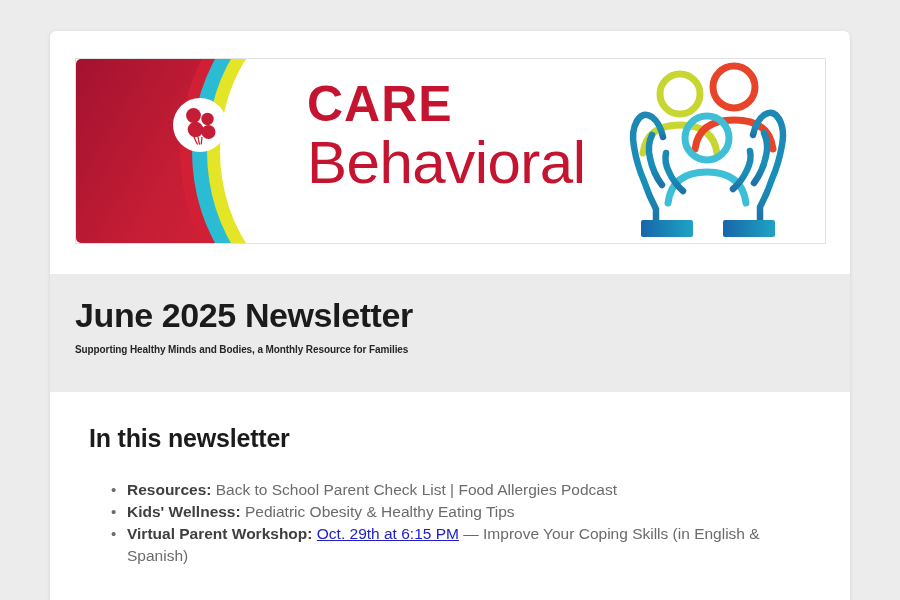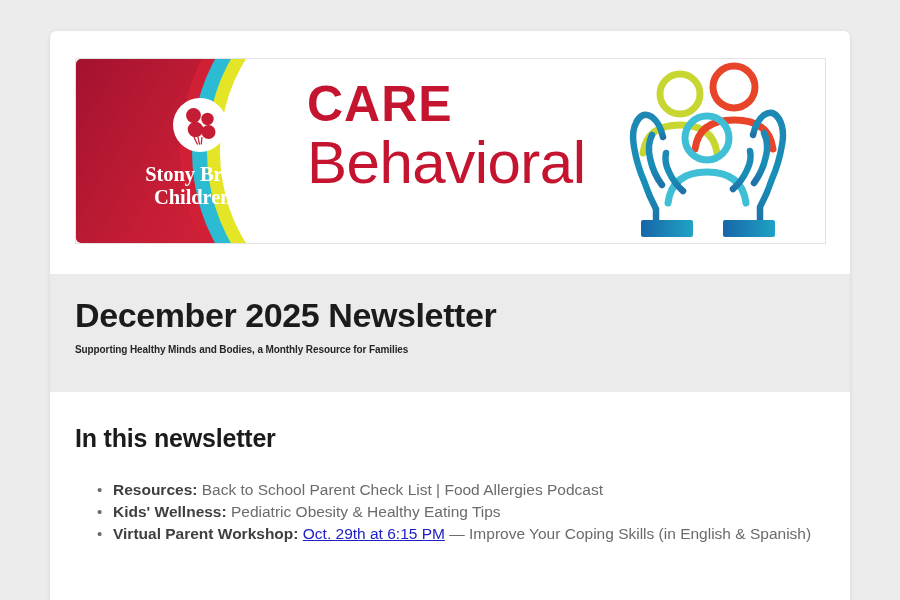--- a/index.html
+++ b/index.html
@@ -162,21 +162,21 @@
     font-weight: 700;
     color: #262626;
     letter-spacing: -0.1px;
   }
 
   
   .body-section {
     position: absolute;
     left: 0; top: 361px;
     width: 800px;
-    padding: 32px 25px 0 25px;
+    padding: 32px 25px 0 39px;
     background: #ffffff;
   }
   .section-heading {
     margin: 0 0 26px 0;
     font-size: 25px;
     font-weight: 700;
     color: #1b1b1b;
     letter-spacing: -0.2px;
   }
   ul.toc {
@@ -232,22 +232,20 @@
               <circle cx="28" cy="28" r="27" fill="#ffffff"></circle>
               <circle cx="21.5" cy="18.5" r="7.4" fill="#c51d35"></circle>
               <circle cx="35.5" cy="22" r="6.2" fill="#c51d35"></circle>
               <circle cx="23.5" cy="32.5" r="7.8" fill="#c51d35"></circle>
               <circle cx="36.5" cy="35" r="7" fill="#c51d35"></circle>
               <path d="M22 40 q1.6 4 3.6 7.5" stroke="#c51d35" stroke-width="1.3" fill="none"></path>
               <path d="M26 40 q0.8 4.2 1.6 7.6" stroke="#c51d35" stroke-width="1.3" fill="none"></path>
               <path d="M30 40 q-0.4 4 -0.8 7.4" stroke="#c51d35" stroke-width="1.3" fill="none"></path>
             </svg>
           </div>
-          <div class="sb-wordmark">Stony Brook
-Children's</div>
         </div>
 
         <div class="care-type">
           <span class="care-word">CARE</span>
           <span class="care-sub">Behavioral</span>
         </div>
 
         <div class="care-art">
           <svg width="196" height="188" viewBox="0 0 196 188" aria-hidden="true">
             <defs>
@@ -294,21 +292,21 @@
 
             <rect x="22" y="163" width="52" height="17" rx="2" fill="url(#wristGrad)"></rect>
             <rect x="104" y="163" width="52" height="17" rx="2" fill="url(#wristGrad)"></rect>
           </svg>
         </div>
 
       </div>
     </div>
 
     <div class="title-band">
-      <h1 class="newsletter-title">December 2025 Newsletter</h1>
+      <h1 class="newsletter-title">June 2025 Newsletter</h1>
       <p class="newsletter-subtitle">Supporting Healthy Minds and Bodies, a Monthly Resource for Families</p>
     </div>
 
     <div class="body-section">
       <h2 class="section-heading">In this newsletter</h2>
 
       <ul class="toc">
 
 
         <li>

